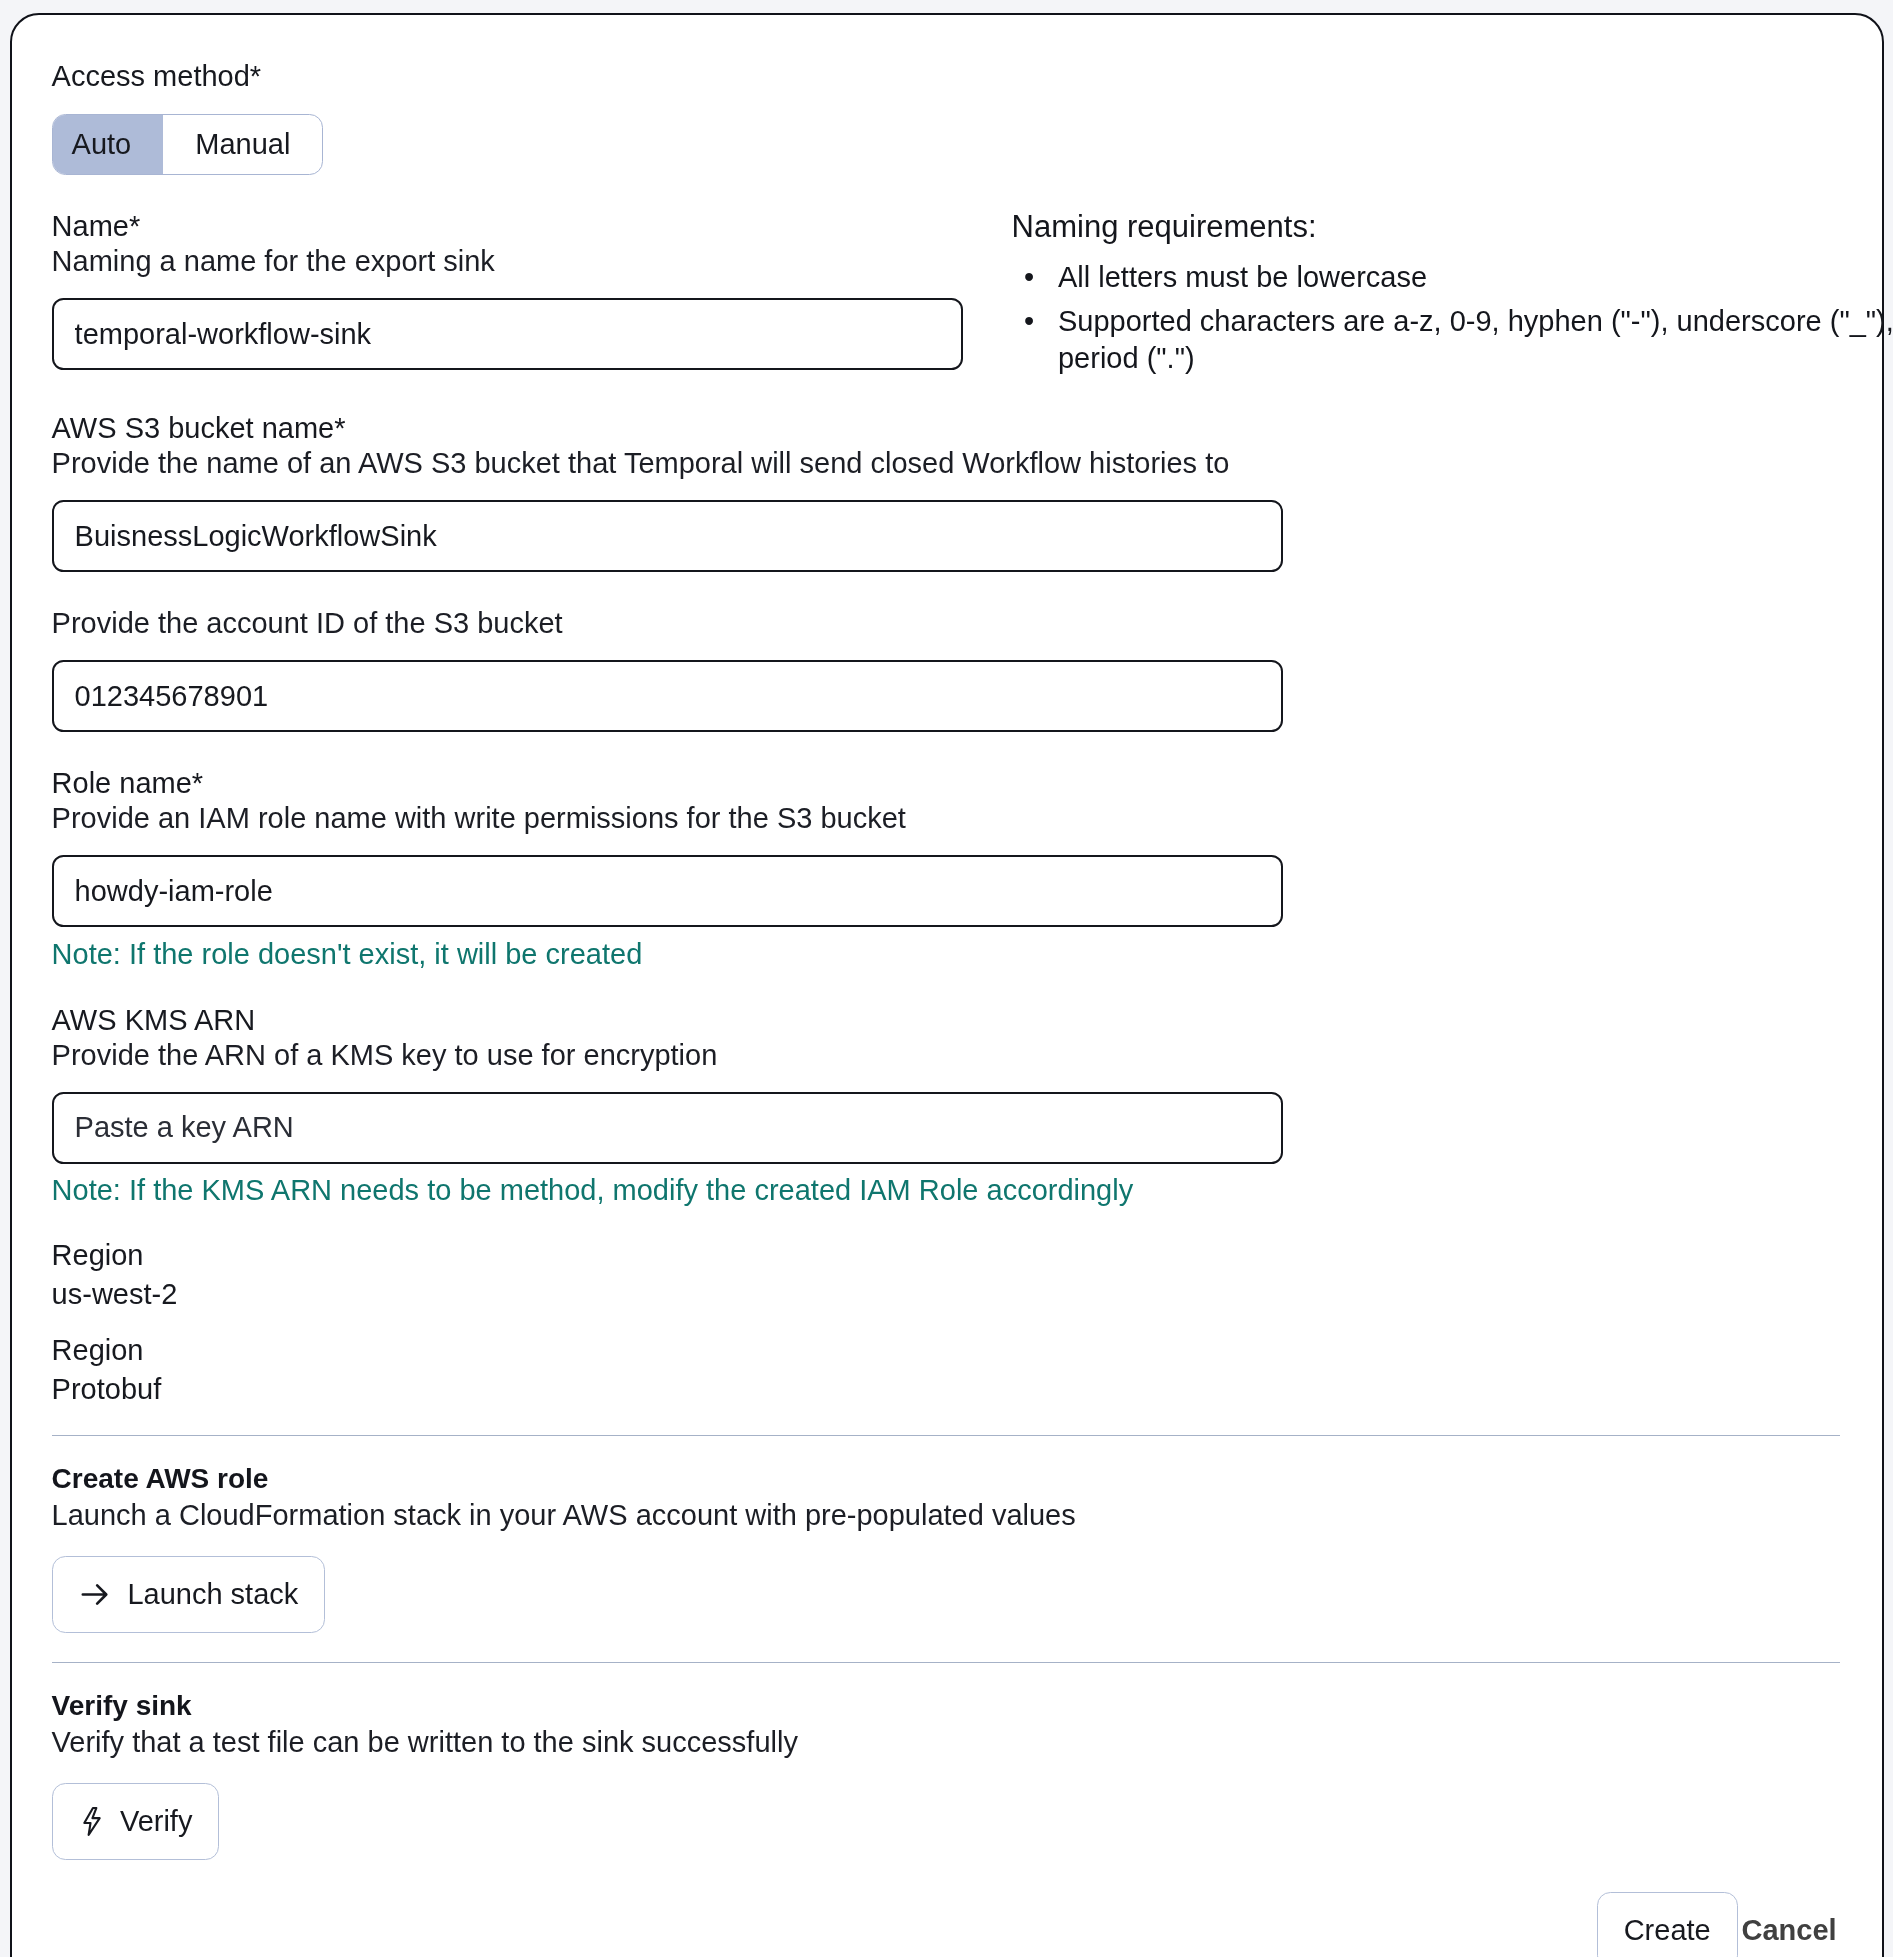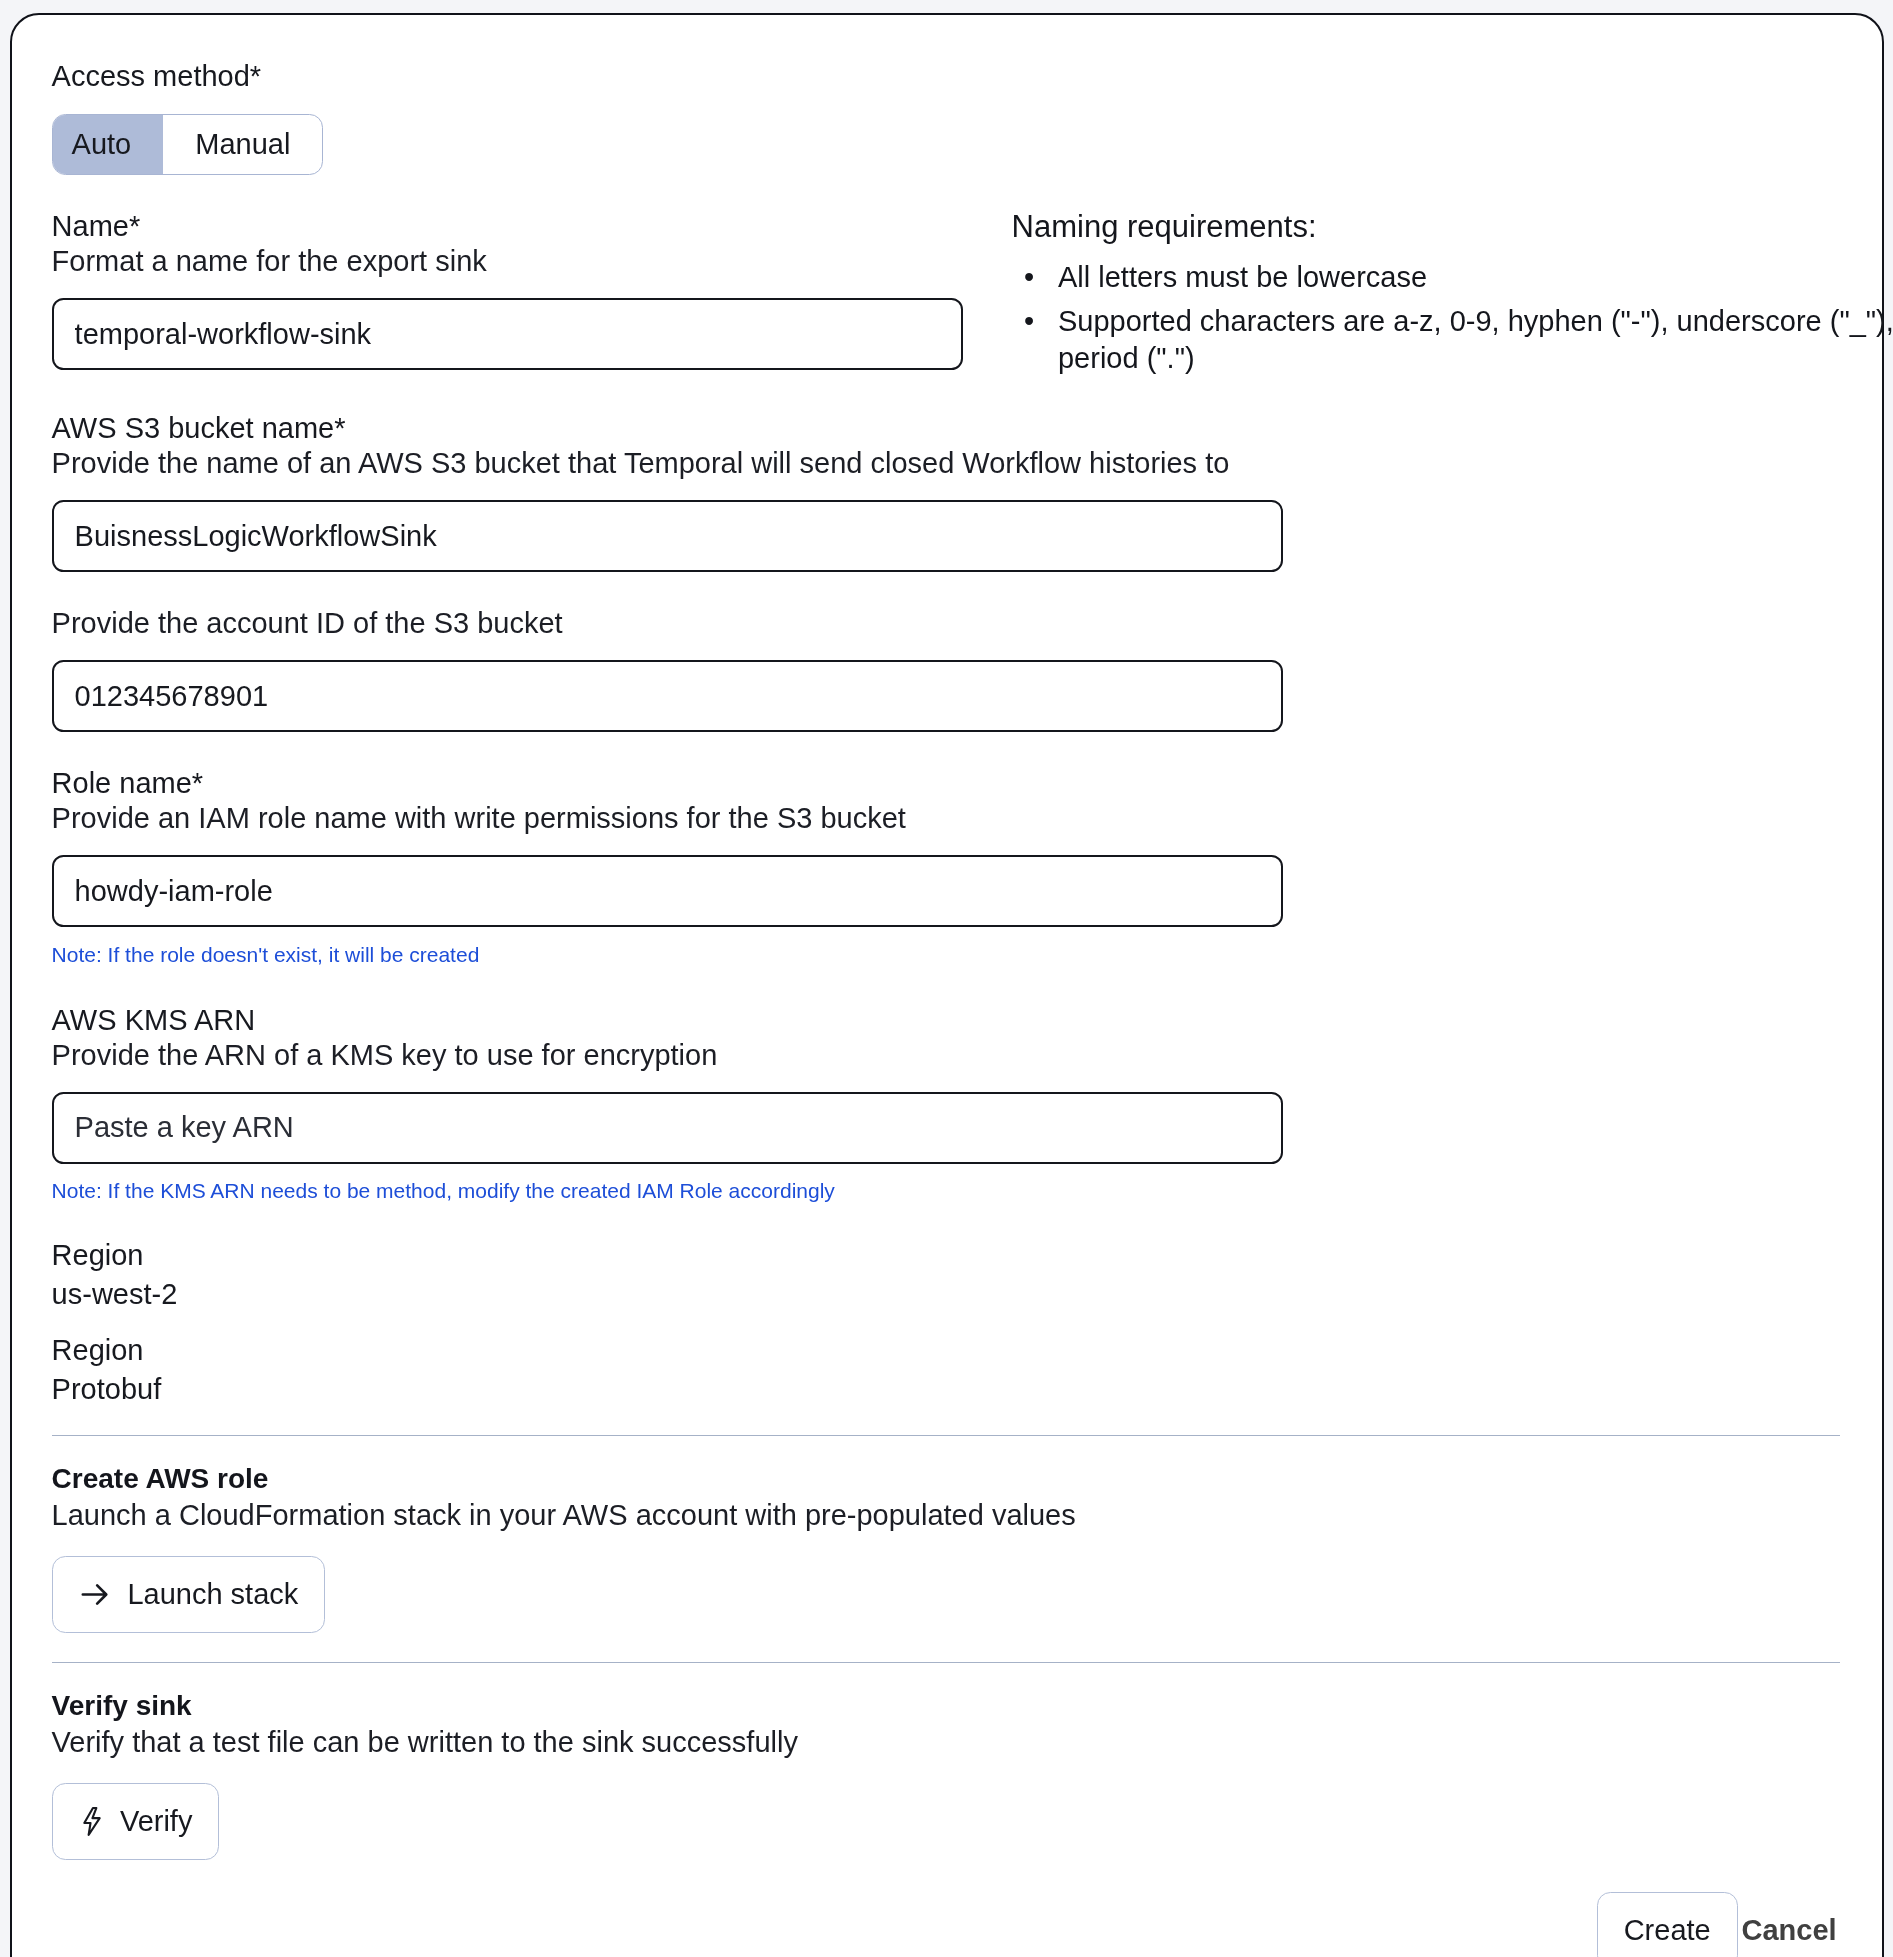--- a/index.html
+++ b/index.html
@@ -30,21 +30,21 @@
     border-radius: 11.5px;
     padding: 0 21px;
     font-family: "Liberation Sans", "DejaVu Sans", sans-serif;
     font-size: 29px;
     color: #17191f;
     background: #ffffff;
     outline: none;
   }
   .text-input.narrow { width: 911px; }
   .text-input::placeholder { color: #2b2e36; opacity: 1; }
-  .note { font-size: 21px; line-height: 29px; margin-top: 12.4px; color: #1d4ed8; }
+  .note { font-size: 29px; line-height: 29px; margin-top: 12.4px; color: #0f766e; }
 
   
   .toggle {
     margin-top: 21px;
     display: inline-flex;
     border: 1.9px solid #a8b5d3;
     border-radius: 13.4px;
     overflow: hidden;
     background: #ffffff;
   }
@@ -127,21 +127,21 @@
     <div class="label">Access method*</div>
     <div class="toggle">
       <button class="seg selected">Auto</button>
       <button class="seg">Manual</button>
     </div>
   </div>
 
   <div class="row field">
     <div class="col-left">
       <div class="label">Name*</div>
-      <div class="desc">Format a name for the export sink</div>
+      <div class="desc">Naming a name for the export sink</div>
       <input type="text" class="text-input narrow" value="temporal-workflow-sink" style="">
     </div>
     <aside class="naming">
       <div class="naming-title">Naming requirements:</div>
       <ul>
         <li>All letters must be lowercase</li>
         <li>Supported characters are a-z, 0-9, hyphen ("-"), underscore ("_"), or period (".")</li>
       </ul>
     </aside>
   </div>

